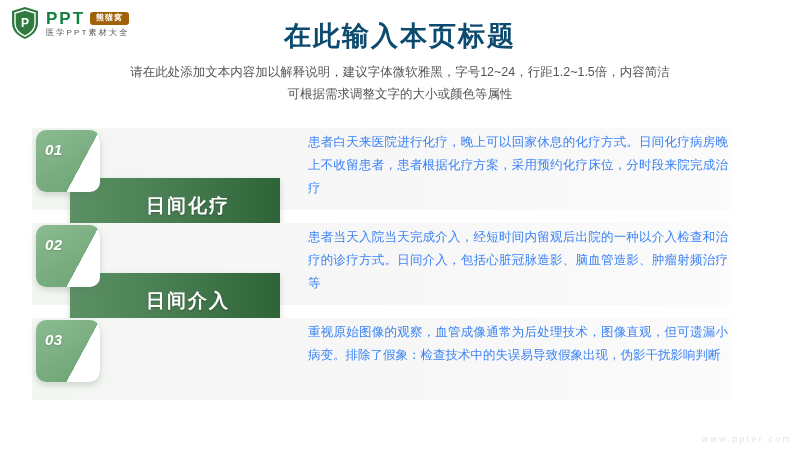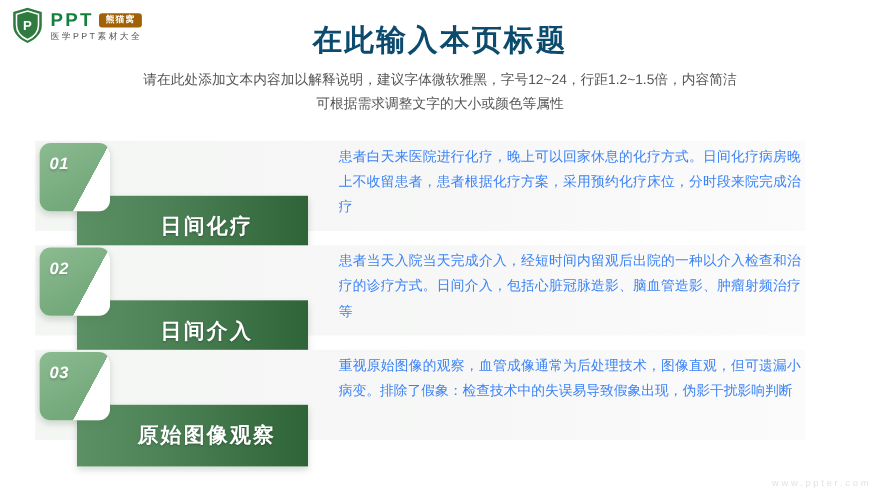--- a/index.html
+++ b/index.html
@@ -202,26 +202,20 @@
       </div>
       <div class="badge">
         <div class="badge-cut"></div>
         <span class="badge-num">02</span>
       </div>
       <div class="body-text">患者当天入院当天完成介入，经短时间内留观后出院的一种以介入检查和治疗的诊疗方式。日间介入，包括心脏冠脉造影、脑血管造影、肿瘤射频治疗等</div>
     </div>
 
     <div class="row">
       <div class="row-bg"></div>
-      <div class="banner-wrap">
-        <div class="banner-shadow"></div>
-        <div class="banner">
-          <span class="banner-label">原始图像观察</span>
-        </div>
-      </div>
       <div class="badge">
         <div class="badge-cut"></div>
         <span class="badge-num">03</span>
       </div>
       <div class="body-text">重视原始图像的观察，血管成像通常为后处理技术，图像直观，但可遗漏小病变。排除了假象：检查技术中的失误易导致假象出现，伪影干扰影响判断</div>
     </div>
 
   </div>
 
   <div class="footer">www.ppter.com</div>

